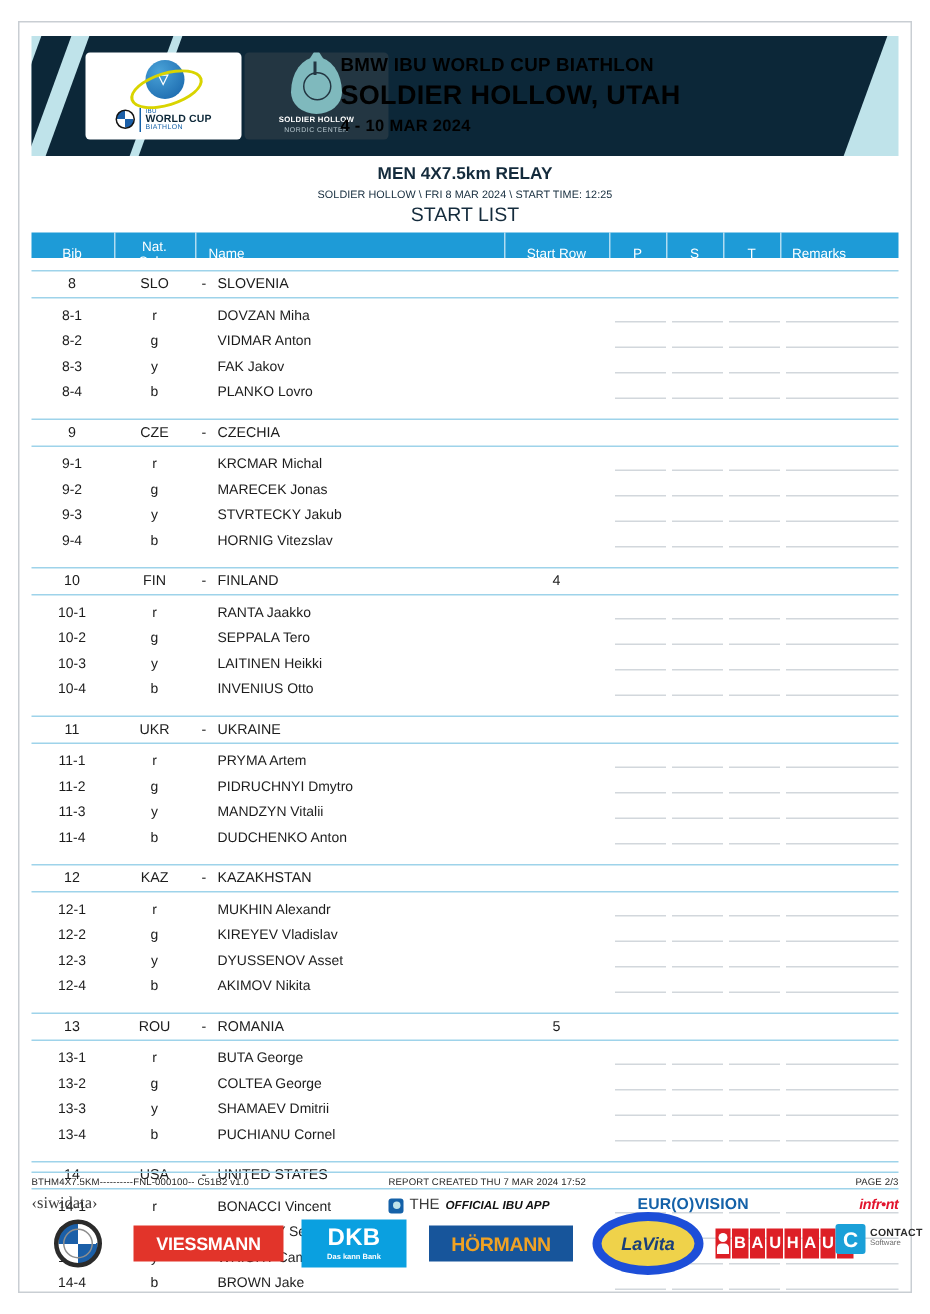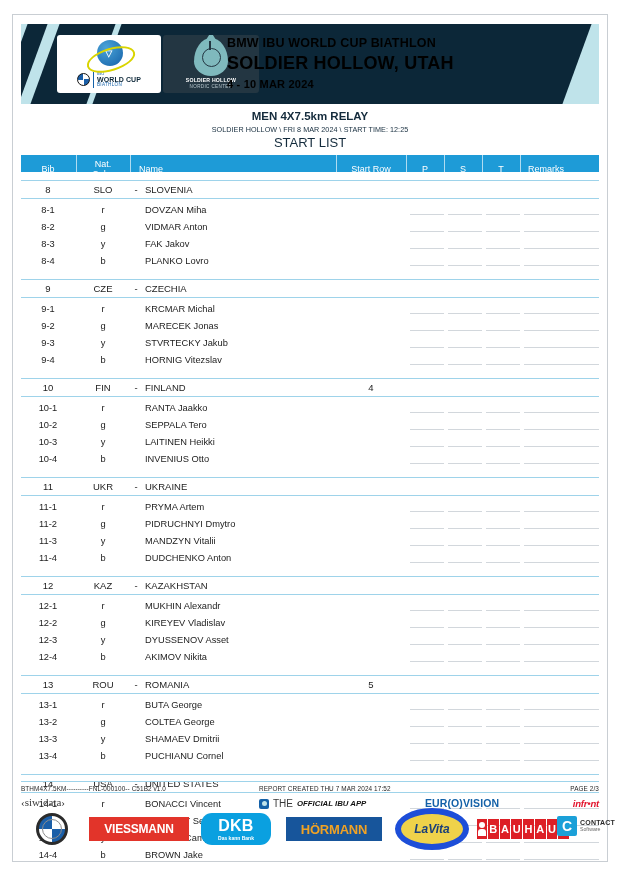--- a/index.html
+++ b/index.html
@@ -103,21 +103,21 @@
   .f-app-t2{font-size:7.8px;font-style:italic;font-weight:bold;color:#111;}
   .f-euro{position:absolute;left:404px;top:0;font-size:10.5px;font-weight:bold;color:#1461a8;letter-spacing:.1px;}
   .f-infront{position:absolute;right:0;top:1px;font-size:9.5px;font-weight:bold;color:#e2142d;font-style:italic;letter-spacing:-.2px;}
 
   .sponsors{position:absolute;left:21px;top:812px;width:578px;height:40px;}
   .sp{position:absolute;top:0;height:34px;display:flex;align-items:center;justify-content:center;}
   .bmw-big{left:8px;width:46px;}
   .bmw-round{width:32px;height:32px;border-radius:50%;border:3px solid #2b2b2b;background:conic-gradient(#fff 0 25%,#1b5fa8 0 50%,#fff 0 75%,#1b5fa8 0);box-sizing:border-box;position:relative;}
   .bmw-round:after{content:"";position:absolute;inset:3px;border-radius:50%;border:1px solid #8e8e8e;}
   .viess{left:68px;width:100px;height:24px;top:5px;background:#e2342a;color:#fff;font-size:12px;font-weight:bold;letter-spacing:-.2px;}
-  .dkb{left:180px;width:70px;height:32px;top:1px;background:#0aa0e0;color:#fff;flex-direction:column;line-height:1;border-radius:11px;}
+  .dkb{left:180px;width:70px;height:32px;top:1px;background:#0aa0e0;color:#fff;flex-direction:column;line-height:1;}
   .dkb b{font-size:16px;letter-spacing:.2px;}
   .dkb span{font-size:5px;font-weight:bold;margin-top:2px;}
   .horm{left:265px;width:96px;height:24px;top:5px;background:#17559b;color:#f0a224;font-size:13px;font-weight:bold;letter-spacing:-.2px;}
   .lavita{left:374px;width:74px;height:30px;top:2px;}
   .lv-oval{width:74px;height:30px;border-radius:50%;background:#efd24a;border:6px solid #1d4ed8;display:flex;align-items:center;justify-content:center;}
   .lv-oval span{font-size:12px;font-weight:bold;font-style:italic;color:#1a3f79;}
   .bauh{left:456px;width:92px;height:22px;top:6px;gap:1px;}
   .bauh .bx{width:13px;height:20px;background:#dd1f26;color:#fff;font-size:11px;font-weight:bold;display:flex;align-items:center;justify-content:center;}
   .bauh .bman{width:12px;height:20px;background:#dd1f26;display:flex;align-items:center;justify-content:center;position:relative;}
   .bauh .bman:after{content:"";width:6px;height:6px;border-radius:50%;background:#fff;position:absolute;top:3px;}

